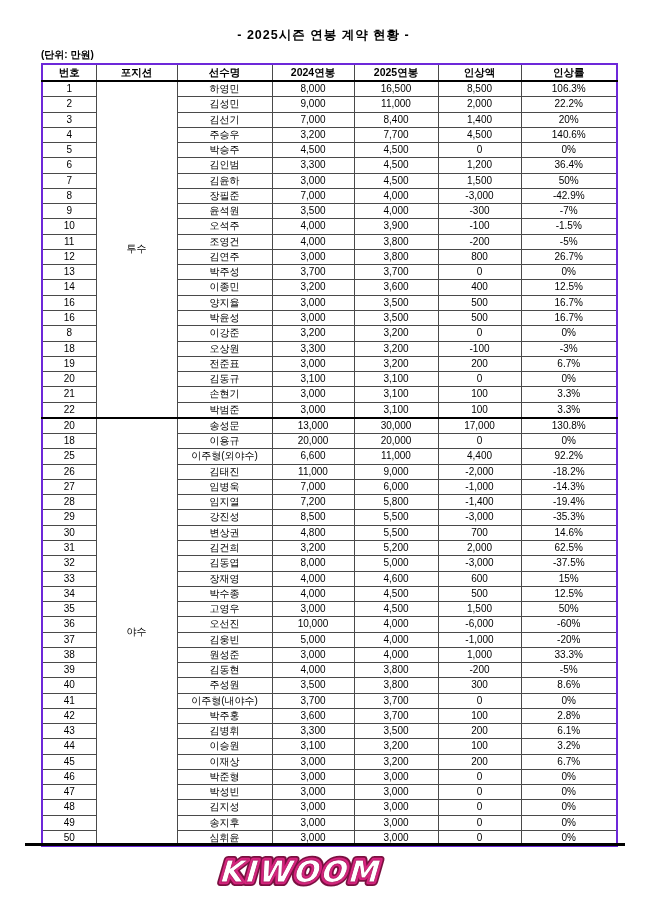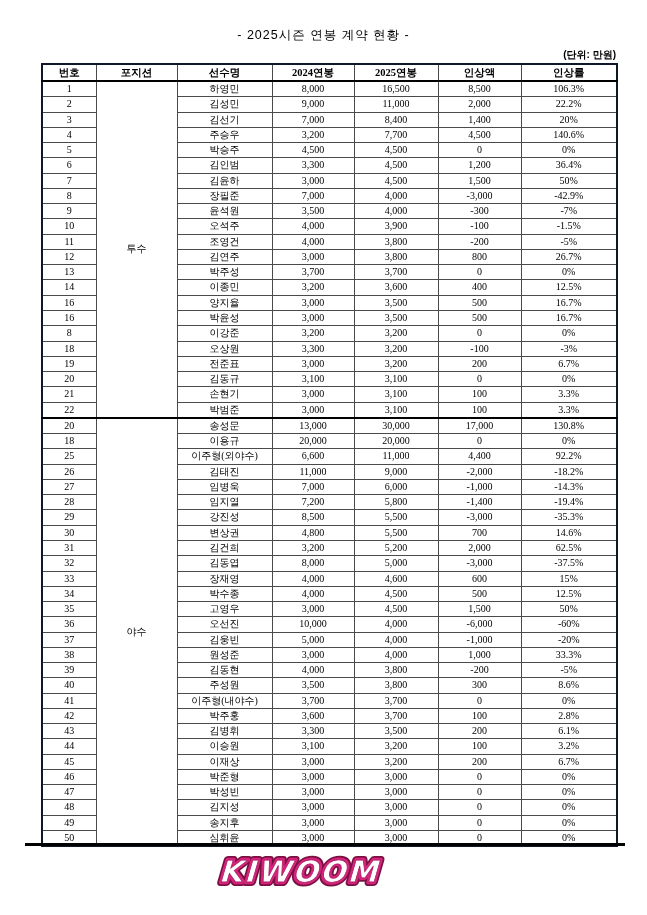--- a/index.html
+++ b/index.html
@@ -2,31 +2,30 @@
 <html><head>
 <meta charset="utf-8">
 <style>
   html,body{margin:0;padding:0;}
   body{
     width:647px;height:915px;background:#ffffff;position:relative;
     font-family:"Liberation Sans","DejaVu Sans",sans-serif;color:#000;
   }
   .doc-title{
     position:absolute;top:27px;left:0;width:647px;text-align:center;
-    font-size:12.5px;font-weight:normal;letter-spacing:1px;
+    font-size:12.5px;font-weight:bold;letter-spacing:1px;
   }
   .unit-label{
-    position:absolute;top:48px;left:41px;width:575px;text-align:right;
+    position:absolute;top:48px;left:41px;width:575px;
     font-size:10px;font-weight:bold;
   }
   table.salary{
     position:absolute;top:63px;left:41px;width:575px;
     border-collapse:collapse;table-layout:fixed;
-    border:2px solid #0f172a;
-    font-family:Liberation Serif, serif;
+    border:2px solid #6d28d9;
   }
   table.salary th,table.salary td{
     border:1px solid #4a4a4a;
     font-size:10px;text-align:center;vertical-align:middle;
     padding:0;overflow:hidden;white-space:nowrap;
   }
   table.salary thead th{
     height:15px;font-weight:bold;font-size:10.5px;
     border-bottom:2px solid #000;
   }

